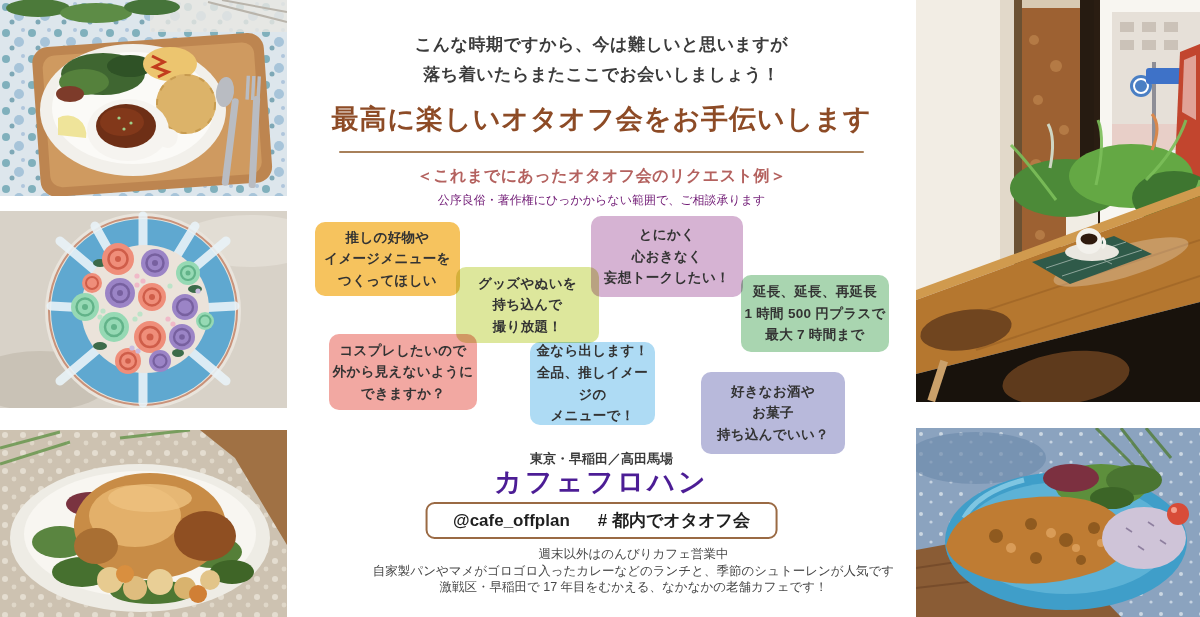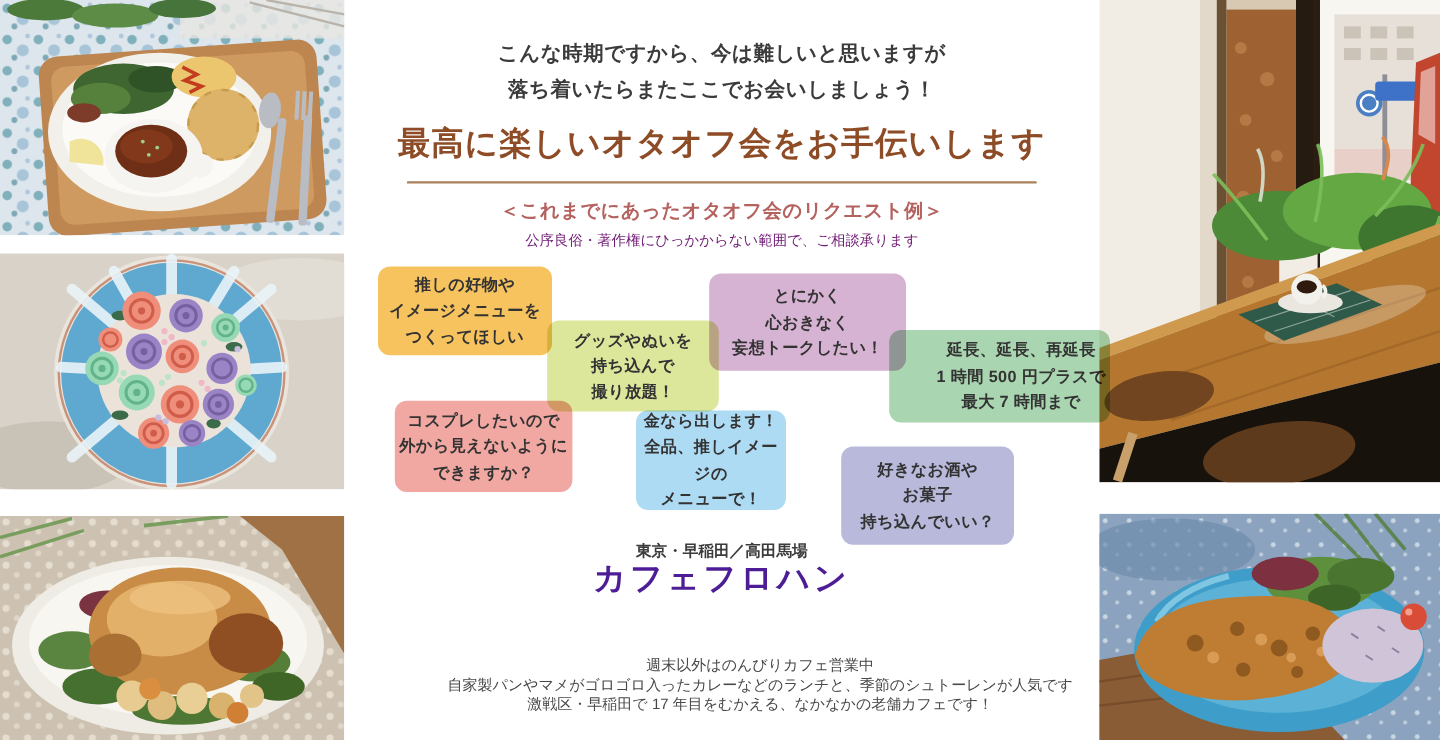--- a/index.html
+++ b/index.html
@@ -24,22 +24,22 @@
   .req-heading{top:166px;font-size:16px;font-weight:700;color:#b4625f;letter-spacing:.5px;}
   .req-note{top:192px;font-size:12px;font-weight:400;color:#701a75;}
   
   .note-box{
     position:absolute;border-radius:10px;display:flex;align-items:center;justify-content:center;
     text-align:center;font-size:13.5px;font-weight:700;color:#333333;line-height:1.6;
     white-space:pre-line;mix-blend-mode:multiply;letter-spacing:.3px;
   }
   #note-oshi-menu {left:28px; top:222px;width:145px;height:74px;background:#f6c35e;}
   #note-goods    {left:169px;top:267px;width:143px;height:76px;background:#dde79c;}
-  #note-talk     {left:304px;top:228px;width:164px;height:81px;background:#d6b3d3;}
-  #note-extension{left:454px;top:275px;width:148px;height:77px;background:#a9d5b0;padding-left:36px;}
+  #note-talk     {left:304px;top:216px;width:152px;height:81px;background:#d6b3d3;}
+  #note-extension{left:454px;top:275px;width:148px;height:77px;background:#a9d5b0;}
   #note-cosplay  {left:42px; top:334px;width:148px;height:76px;background:#f2a8a2;}
   #note-money    {left:243px;top:342px;width:125px;height:83px;background:#aedbf4;}
   #note-byo      {left:414px;top:372px;width:144px;height:82px;background:#b8b9db;}
   
   .cafe-location{top:450px;font-size:13px;font-weight:700;color:#3b3b3b;}
   .cafe-name{top:464px;font-size:27px;font-weight:700;color:#4c1d95;letter-spacing:3px;}
   .sns-box{
     position:absolute;top:502px;left:50%;transform:translateX(-50%);
     border:2px solid #9a6a44;border-radius:9px;padding:5px 26px;
     display:flex;gap:28px;align-items:center;white-space:nowrap;
@@ -441,20 +441,24 @@
     <div class="note-box" id="note-money">金なら出します！
 全品、推しイメージの
 メニューで！</div>
     <div class="note-box" id="note-byo">好きなお酒や
 お菓子
 持ち込んでいい？</div>
 
     <div class="centered cafe-location">東京・早稲田／高田馬場</div>
     <div class="centered cafe-name">カフェフロハン</div>
 
+    <div class="sns-box">
+      <span>@cafe_offplan</span>
+      <span># 都内でオタオフ会</span>
+    </div>
 
     <div class="centered cafe-desc">
       <div>週末以外はのんびりカフェ営業中</div>
       <div>自家製パンやマメがゴロゴロ入ったカレーなどのランチと、季節のシュトーレンが人気です</div>
       <div>激戦区・早稲田で 17 年目をむかえる、なかなかの老舗カフェです！</div>
     </div>
 
   </div>
 </div>
 

